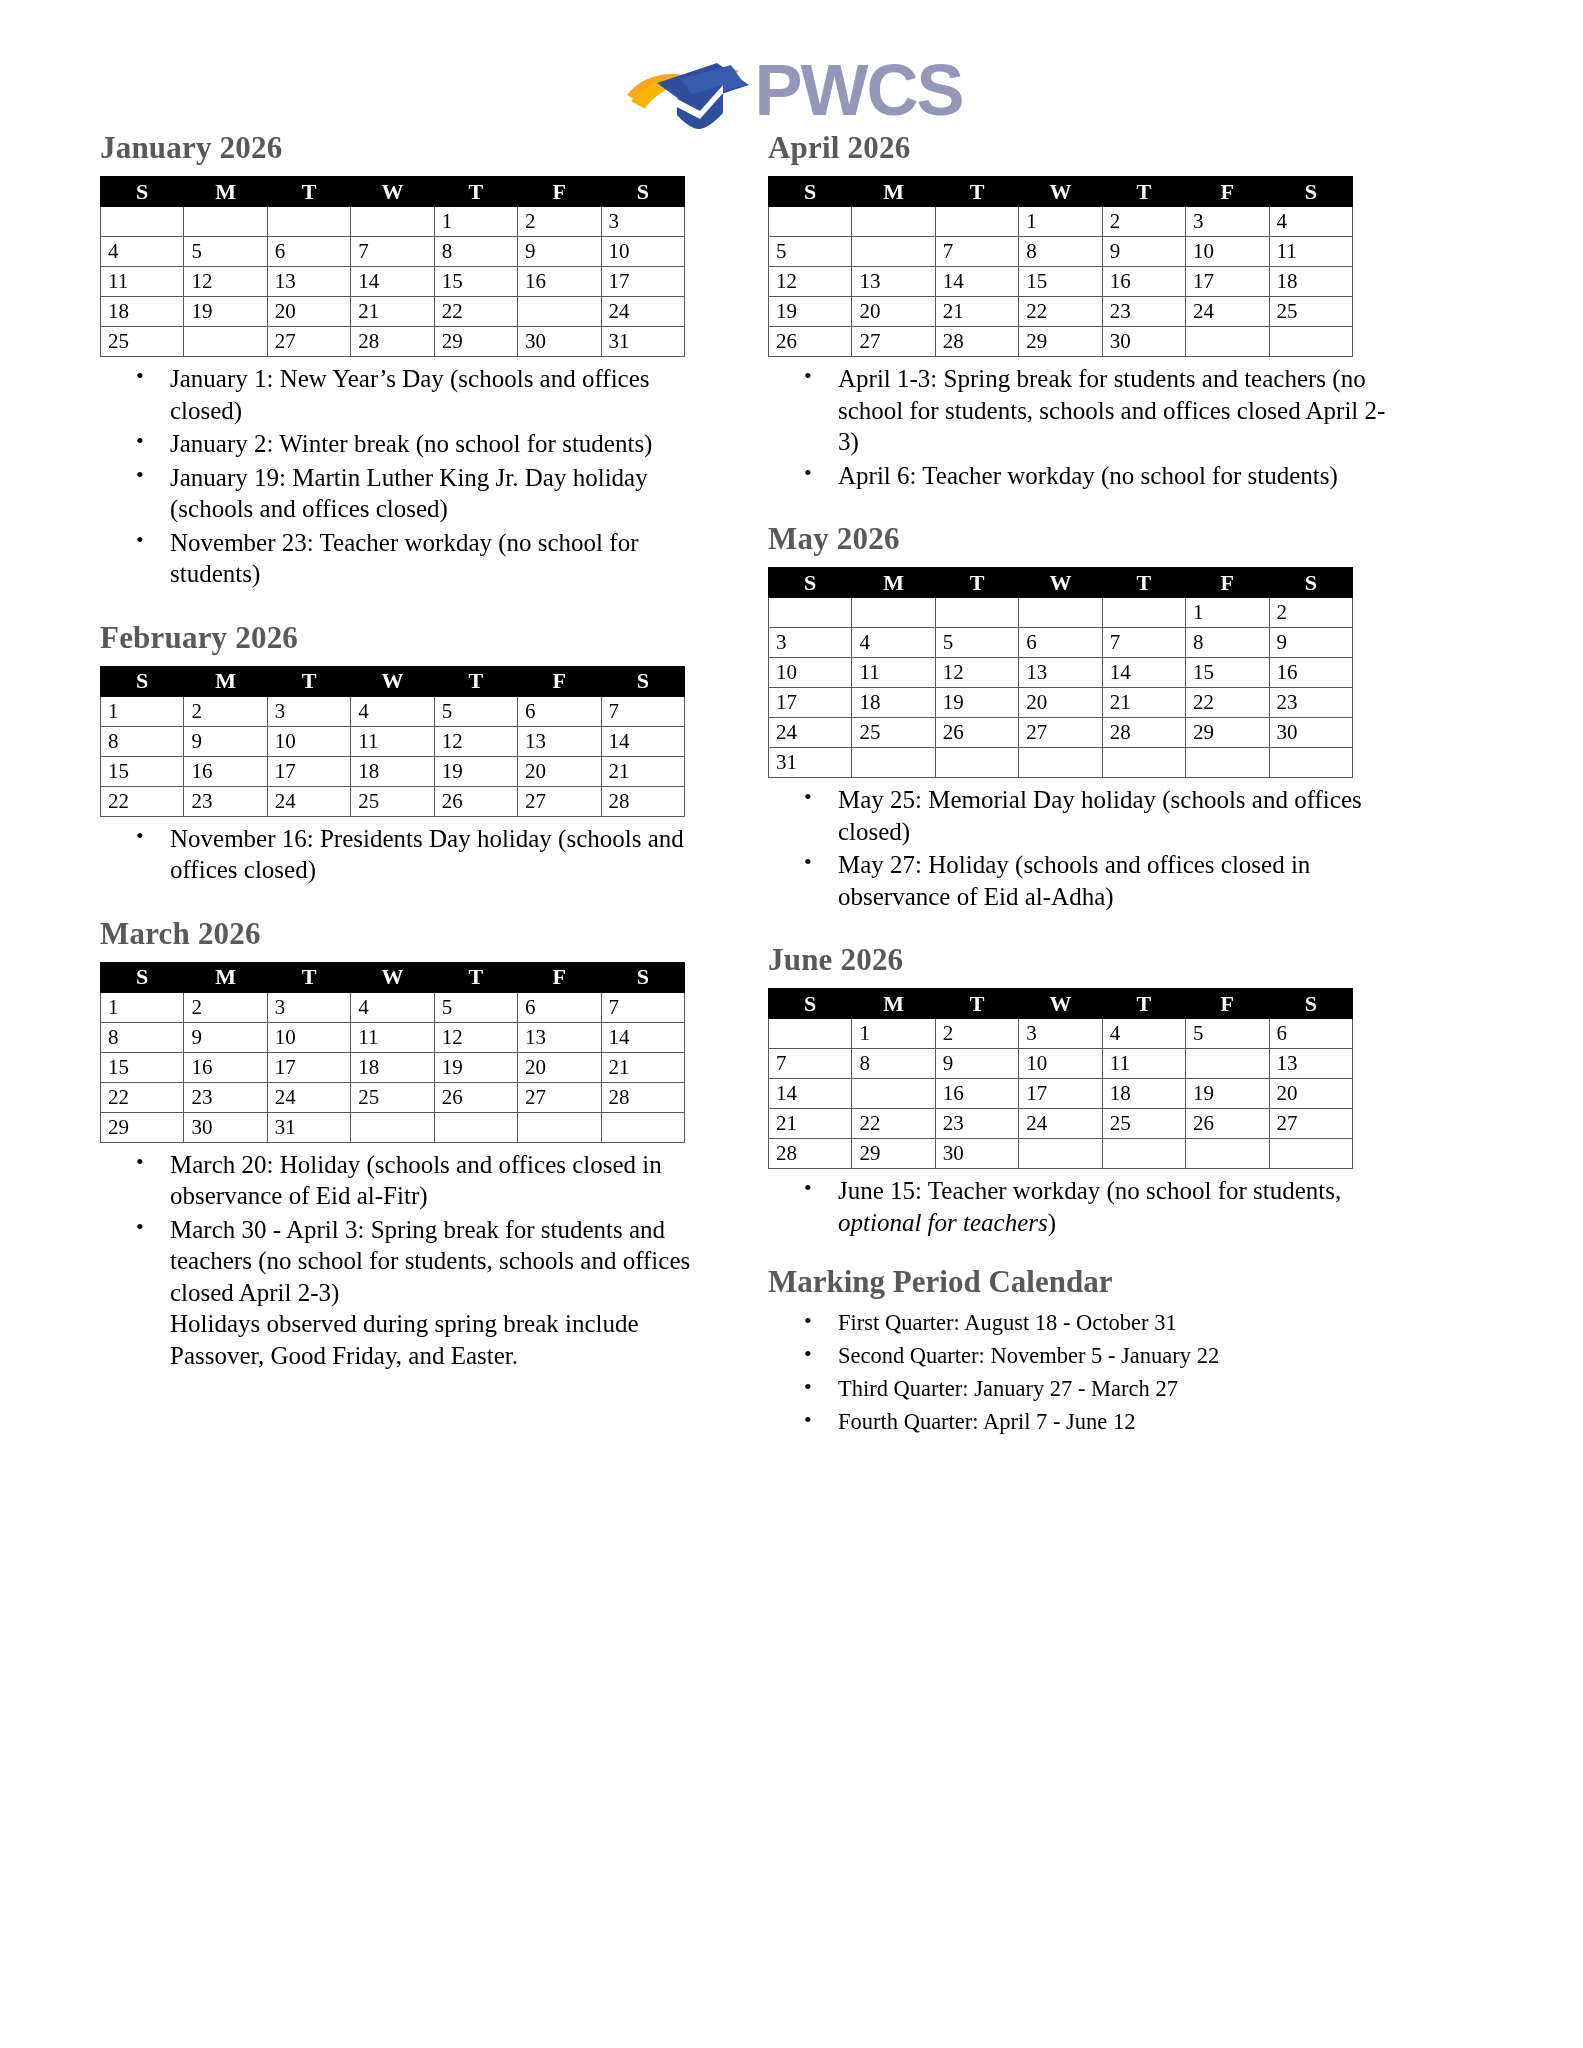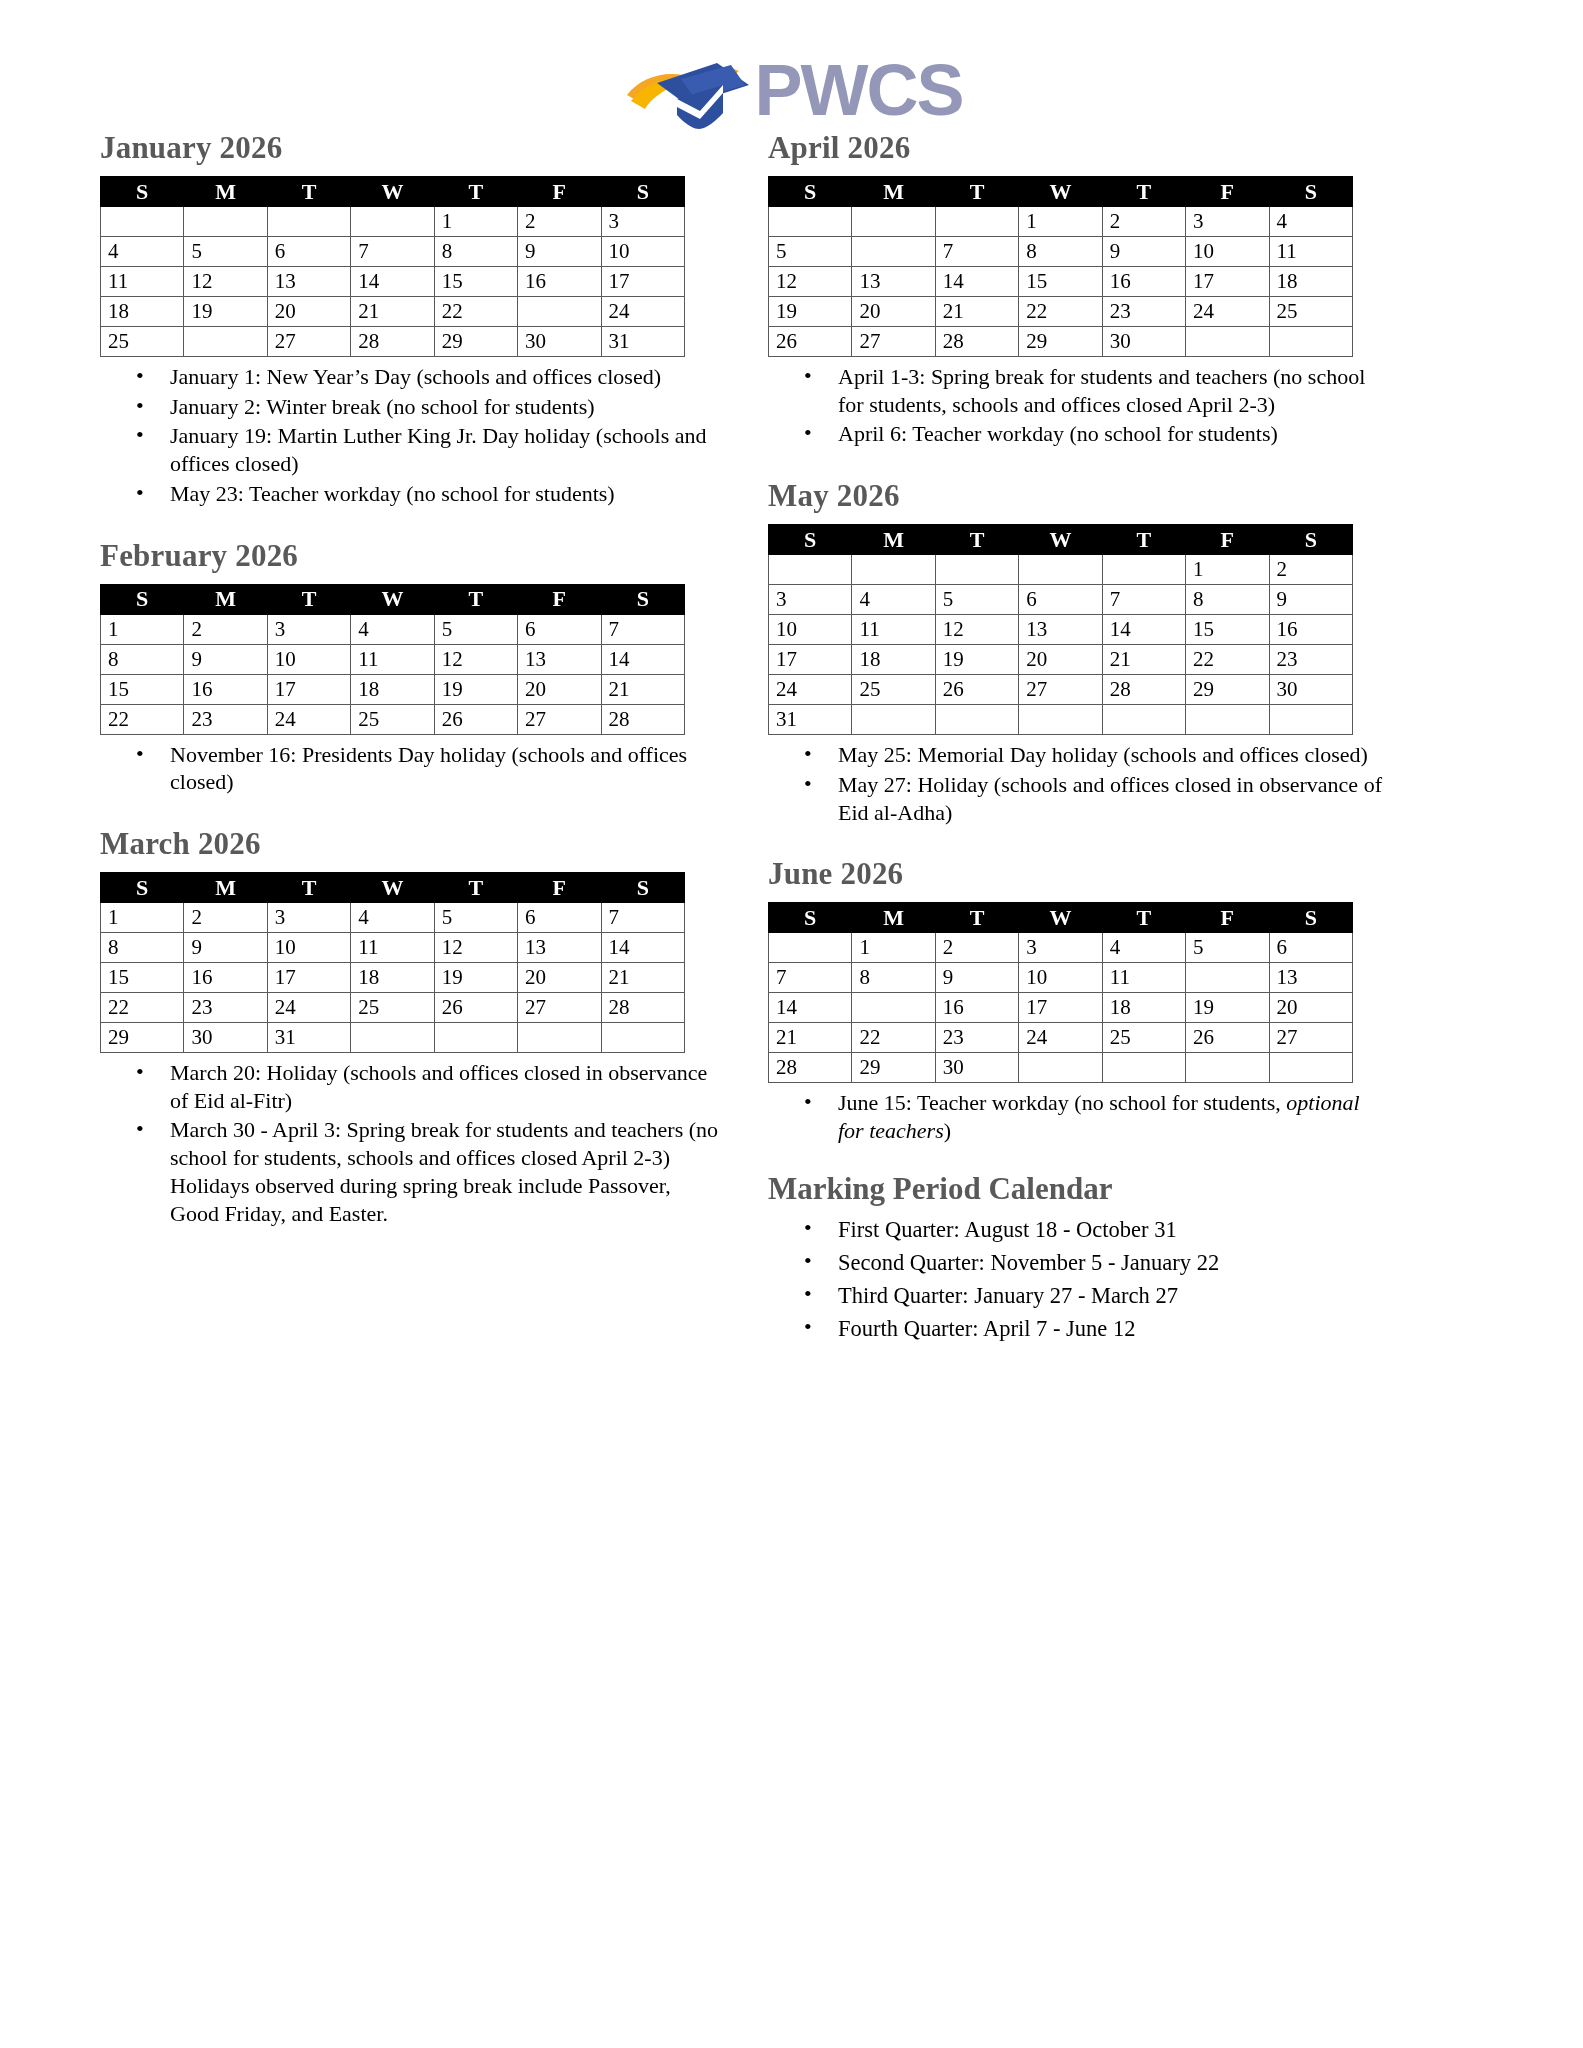--- a/index.html
+++ b/index.html
@@ -86,21 +86,21 @@
   td.empty { background: #ffffff; }
 
   
   ul.notes {
     margin: 6px 0 0 0;
     padding-left: 70px;
     list-style: none;
   }
   ul.notes li {
     position: relative;
-    font-size: 22px;
+    font-size: 25px;
     line-height: 1.26;
     margin-bottom: 2px;
     padding-left: 0;
   }
   ul.notes li::before {
     content: "\2022";
     position: absolute;
     left: -34px;
     top: -1px;
     font-size: 22px;
@@ -214,21 +214,21 @@
               <td>29</td>
               <td>30</td>
               <td>31</td>
             </tr>
           </tbody>
         </table>
         <ul class="notes">
           <li>January 1: New Year’s Day (schools and offices closed)</li>
           <li>January 2: Winter break (no school for students)</li>
           <li>January 19: Martin Luther King Jr. Day holiday (schools and offices closed)</li>
-          <li>May 23: Teacher workday (no school for students)</li>
+          <li>November 23: Teacher workday (no school for students)</li>
         </ul>
       </div>
       <div class="month-block spaced">
         <h2 class="month-title">February 2026</h2>
         <table class="cal">
           <thead>
             <tr>
               <th>S</th>
               <th>M</th>
               <th>T</th>

